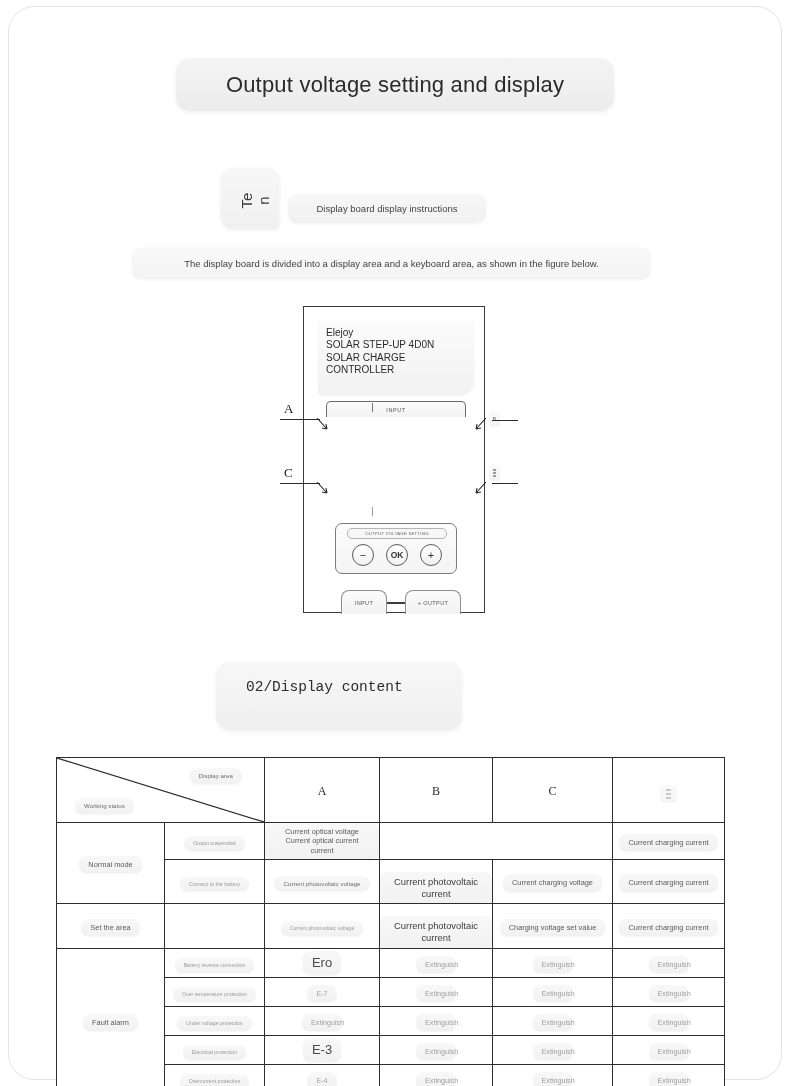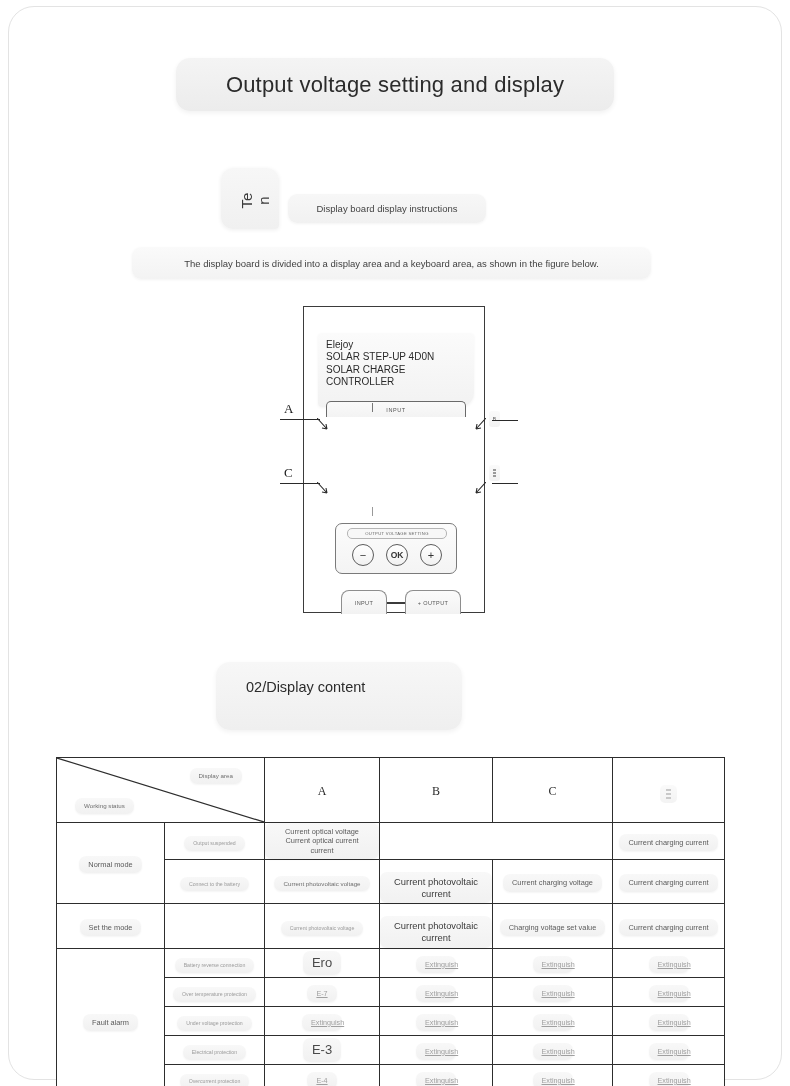--- a/index.html
+++ b/index.html
@@ -62,21 +62,21 @@
     display:flex; align-items:center; justify-content:center;
   }
   #desc-text{ font-size:9.5px; color:#3f3f3f; }
 
   
   #device{
     position:absolute; left:303px; top:306px; width:182px; height:307px;
     border:1px solid #3b3b3b; background:#fff;
   }
   #label-plate{
-    position:absolute; left:14px; top:26px; width:156px; height:74px;
+    position:absolute; left:14px; top:14px; width:156px; height:74px;
     background:linear-gradient(180deg,#fbfbfb 0%,#f2f2f2 100%);
     border-radius:4px 4px 14px 4px;
     box-shadow:0 1px 3px rgba(0,0,0,.05);
     padding:6px 0 0 8px;
   }
   #label-plate div{ font-size:10px; line-height:12.4px; color:#2a2a2a; }
 
   #input-tab{
     position:absolute; left:22px; top:94px; width:140px; height:16px;
     border:1px solid #6a6a6a; border-bottom:none;
@@ -156,20 +156,21 @@
   #mark-b span{ font-size:5px; color:#555; }
   #mark-d{ left:489px; top:465px; }
 
   
   #sec2{
     position:absolute; left:216px; top:662px; width:246px; height:68px;
     border-radius:14px;
     background:linear-gradient(180deg,#f7f7f7 0%,#efefef 100%);
     box-shadow:0 2px 5px rgba(0,0,0,.055);
     padding:14px 0 0 30px;
+    font-family:Liberation Mono, monospace;
   }
   #sec2 div{ font-size:14.5px; line-height:22px; color:#2b2b2b; }
 
   
   #tbl{
     position:absolute; left:56px; top:757px; width:668px;
     border-collapse:collapse; table-layout:fixed;
   }
   #tbl td{
     border:1px solid #2d2d2d;
@@ -182,21 +183,21 @@
     border-radius:7px; padding:4px 9px;
     box-shadow:0 1px 2px rgba(0,0,0,.045);
     color:#4a4a4a; line-height:1.25;
   }
   .t-blur   { font-size:5.2px; color:#9b9b9b; filter:blur(.45px); }
   .t-small  { font-size:6.2px; color:#6e6e6e; filter:blur(.25px); }
   .t-mid    { font-size:7.4px; color:#5a5a5a; }
   .t-big    { font-size:9.4px; color:#3c3c3c;margin-top:12px; }
   .t-hdr    { font-size:12px; color:#2a2a2a; font-family:"Liberation Serif", serif; }
   .t-code   { font-size:13px; color:#4a4a4a; }
-  .t-codeblur{ font-size:7.2px; color:#a0a0a0; filter:blur(.5px);text-decoration:underline; }
+  .t-codeblur{ font-size:7.2px; color:#a0a0a0; filter:blur(.5px); }
 
   
   #corner-cell{ position:relative; height:64px; }
   #corner-svg{ position:absolute; left:0; top:0; width:100%; height:100%; }
   #corner-display{ position:absolute; right:22px; top:10px; }
   #corner-working{ position:absolute; left:18px; bottom:8px; }
 
   .hdr-dots{
     display:inline-flex; flex-direction:column; gap:2px; align-items:center;
     background:linear-gradient(180deg,#fafafa,#f3f3f3); border-radius:5px;
@@ -331,21 +332,21 @@
         <td><span class="cellchip t-mid">Current charging current</span></td>
       </tr>
       <tr>
         <td style="height: 32px;"><span class="cellchip t-blur" style="max-width: 86px;">Connect to the battery</span></td>
         <td><span class="cellchip t-small">Current photovoltaic voltage</span></td>
         <td><span class="cellchip t-big">Current photovoltaic current</span></td>
         <td><span class="cellchip t-mid">Current charging voltage</span></td>
         <td><span class="cellchip t-mid">Current charging current</span></td>
       </tr>
       <tr>
-        <td rowspan="1"><span class="cellchip t-mid">Set the mode</span></td>
+        <td rowspan="1"><span class="cellchip t-mid">Set the area</span></td>
         <td style="height: 32px;"></td>
         <td><span class="cellchip t-blur">Current photovoltaic voltage</span></td>
         <td><span class="cellchip t-big">Current photovoltaic current</span></td>
         <td><span class="cellchip t-mid">Charging voltage set value</span></td>
         <td><span class="cellchip t-mid">Current charging current</span></td>
       </tr>
       <tr>
         <td rowspan="5"><span class="cellchip t-mid">Fault alarm</span></td>
         <td style="height: 29px;"><span class="cellchip t-blur" style="max-width: 86px;">Battery reverse connection</span></td>
         <td><span class="cellchip t-code">Ero</span></td>

